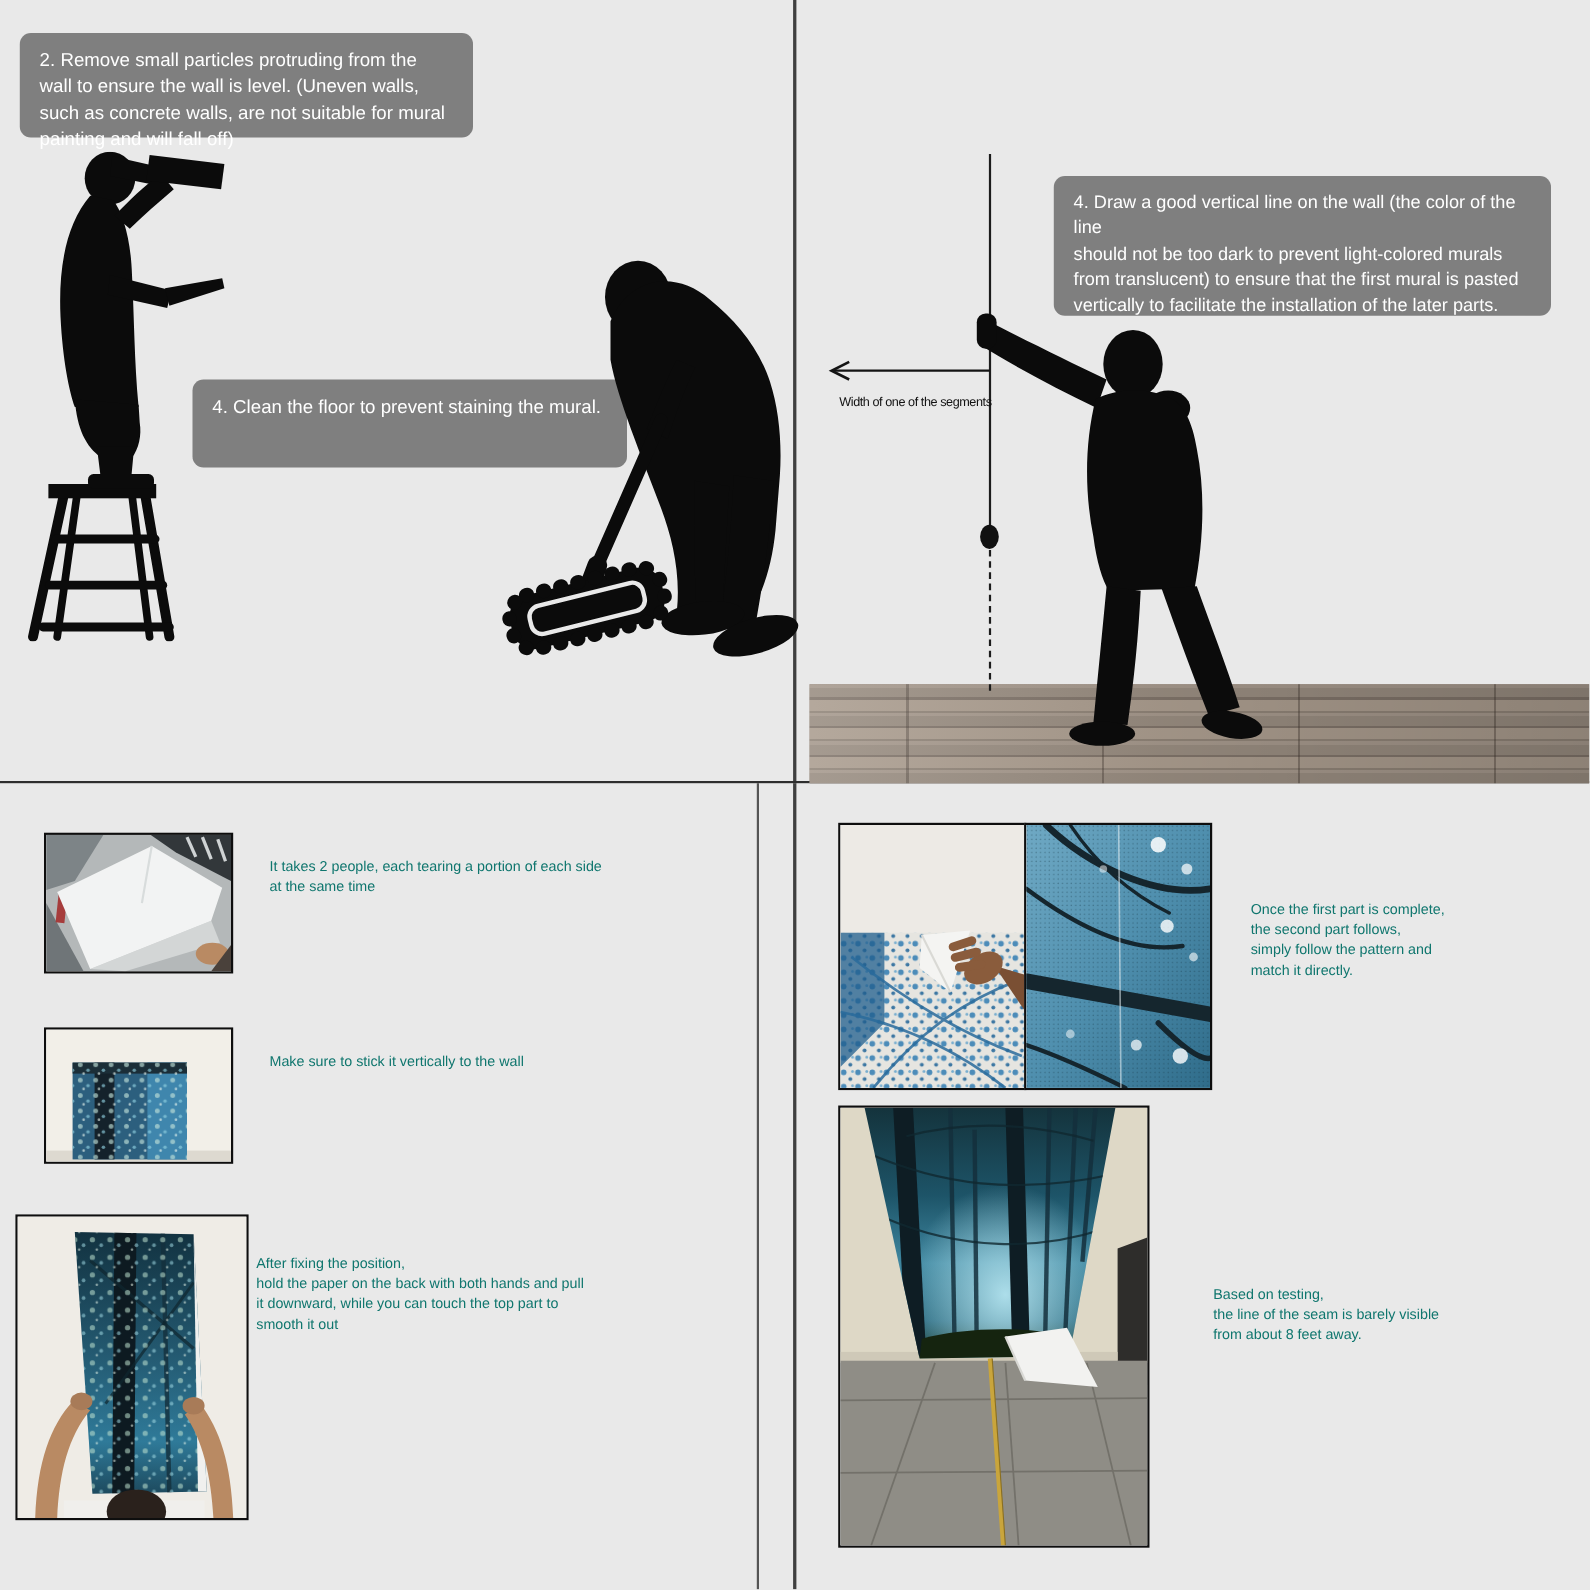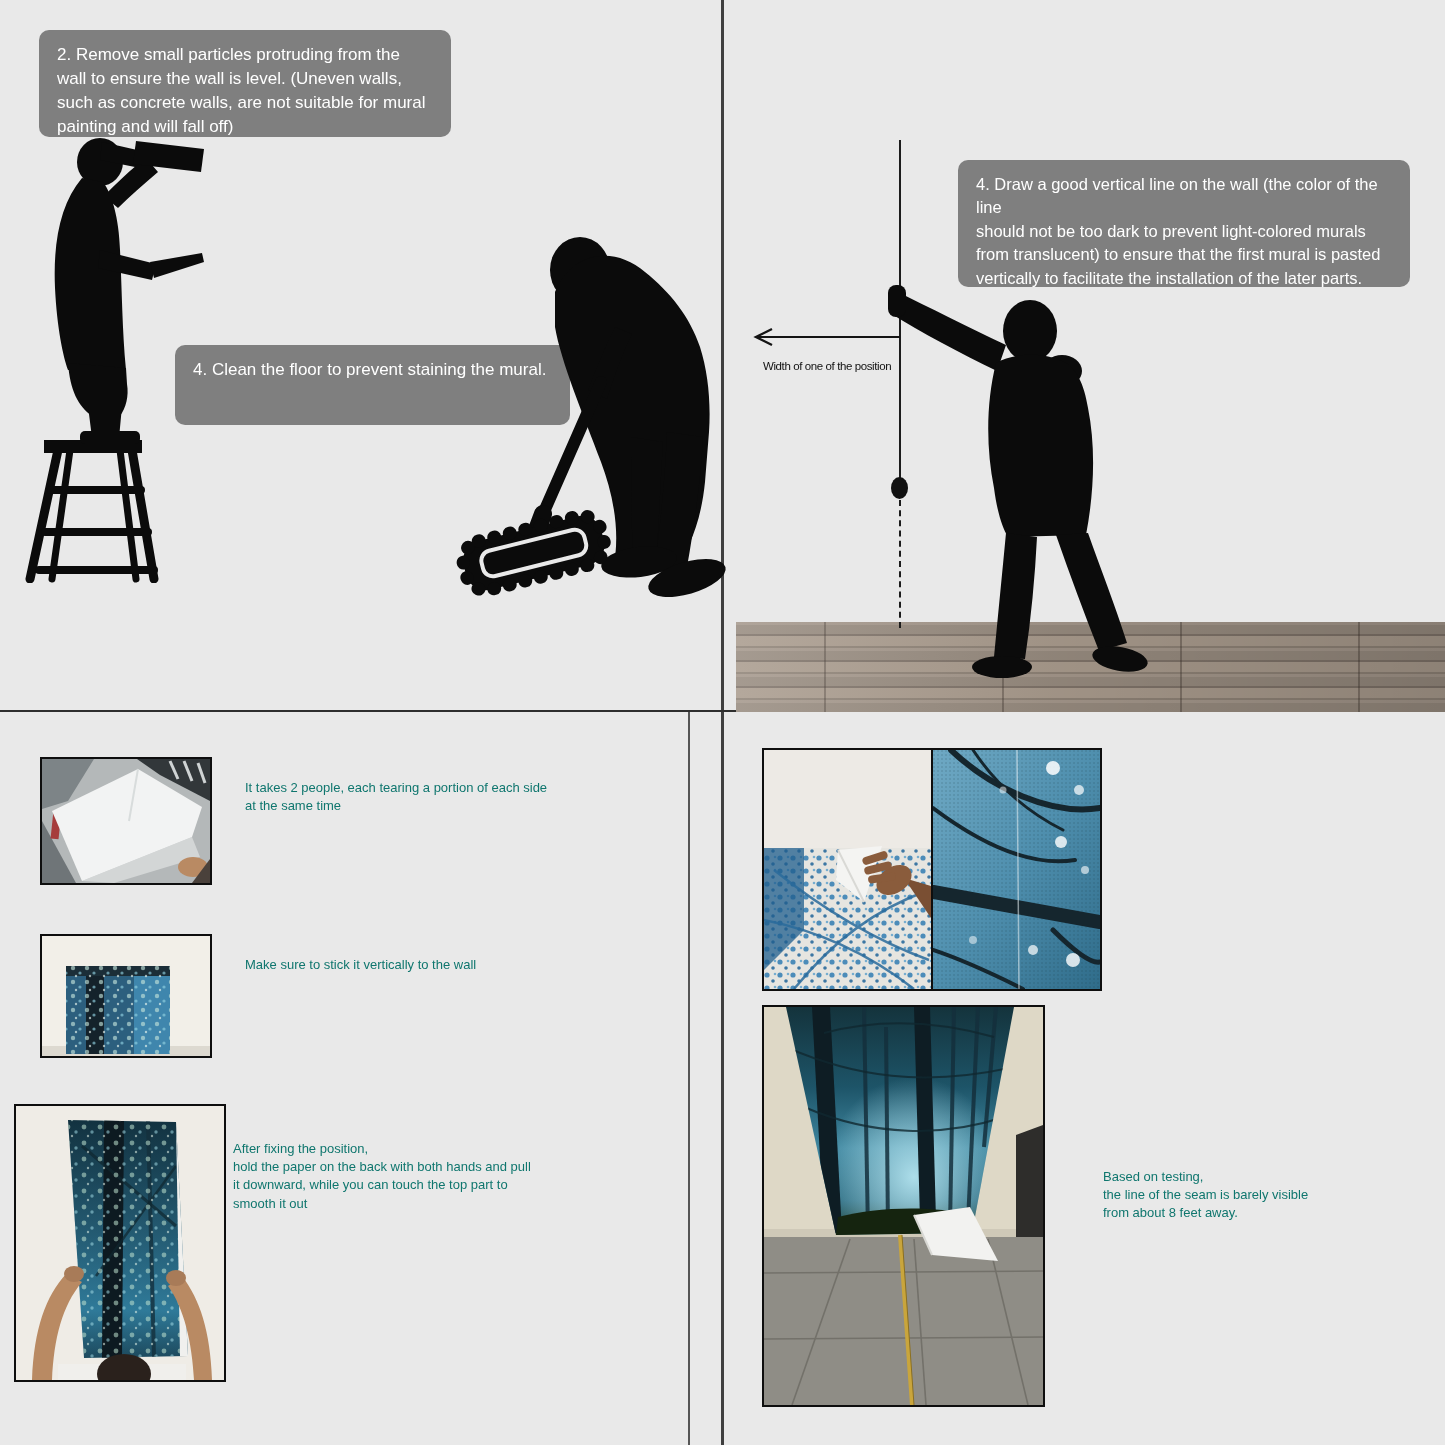--- a/index.html
+++ b/index.html
@@ -26,21 +26,21 @@
 </head>
 <body>
 
 <div id="canvas">
 
   <div class="divider" style="left:721px;top:0;width:3px;height:712px;"></div>
   <div class="divider" style="left:0;top:710px;width:1445px;height:2px;background:#2e2e2e;"></div>
   <div class="divider" style="left:721px;top:712px;width:3px;height:733px;"></div>
   <div class="divider" style="left:688px;top:712px;width:2px;height:733px;background:#555;"></div>
 
-  <div class="gray-box" style="left:18px;top:30px;width:412px;height:107px;margin-left:21px;">2. Remove small particles protruding from the
+  <div class="gray-box" style="left:18px;top:30px;width:412px;height:95px;">2. Remove small particles protruding from the
 wall to ensure the wall is level. (Uneven walls,
 such as concrete walls, are not suitable for mural
 painting and will fall off)</div>
 
   <svg class="fig" style="left:8px;top:138px;" width="200" height="445" viewBox="0 0 200 445">
     <g stroke="#0b0b0b" stroke-linecap="round" fill="none">
       <line x1="50" y1="312" x2="22" y2="441" stroke-width="9"></line>
       <line x1="124" y1="312" x2="146" y2="441" stroke-width="9"></line>
       <line x1="62" y1="312" x2="44" y2="441" stroke-width="7"></line>
       <line x1="112" y1="312" x2="128" y2="441" stroke-width="7"></line>
@@ -91,21 +91,21 @@
   <div class="wood-floor"></div>
 
   <div class="plumb-solid"></div>
   <div class="plumb-dashed"></div>
   <div class="plumb-bob"></div>
 
   <svg class="fig" style="left:750px;top:327px;" width="152" height="20" viewBox="0 0 152 20">
     <line x1="150" y1="10" x2="8" y2="10" stroke="#141414" stroke-width="2"></line>
     <polyline points="22,2 6,10 22,18" fill="none" stroke="#141414" stroke-width="2.4"></polyline>
   </svg>
-  <div class="arrow-label">Width of one of the position</div>
+  <div class="arrow-label">Width of one of the segments</div>
 
   <svg class="fig" style="left:878px;top:283px;" width="270" height="410" viewBox="0 0 270 410">
     <g fill="#0b0b0b">
       <path d="M 18,8 C 50,24 90,44 128,62 L 119,88 C 82,70 44,50 12,30 Z"></path>
       <rect x="10" y="2" width="18" height="32" rx="8"></rect>
       <ellipse cx="152" cy="48" rx="27" ry="31"></ellipse>
       <ellipse cx="184" cy="88" rx="20" ry="16"></ellipse>
       <path d="M 118,80 C 108,120 108,165 116,205 C 119,228 124,244 130,254 L 208,252 C 216,210 218,165 210,125 C 206,100 198,86 188,80 C 166,68 136,70 118,80 Z"></path>
       <path d="M 128,250 C 124,292 120,332 116,374 L 147,376 C 153,336 157,294 159,254 Z"></path>
       <ellipse cx="124" cy="384" rx="30" ry="11"></ellipse>
@@ -253,20 +253,24 @@
         <circle cx="128" cy="92" r="6" opacity="0.8"></circle>
         <circle cx="152" cy="120" r="4" opacity="0.6"></circle>
         <circle cx="100" cy="200" r="5" opacity="0.7"></circle>
         <circle cx="140" cy="210" r="7" opacity="0.8"></circle>
         <circle cx="40" cy="190" r="4" opacity="0.5"></circle>
         <circle cx="70" cy="40" r="3.5" opacity="0.5"></circle>
       </g>
       <line x1="84" y1="0" x2="86" y2="239" stroke="rgba(235,244,248,0.55)" stroke-width="1.5"></line>
     </svg>
   </div>
+  <div class="black-text" style="left:1137px;top:818px;">Once the first part is complete,
+the second part follows,
+simply follow the pattern and
+match it directly.</div>
 
   <div class="photo" style="left:762px;top:1005px;width:283px;height:402px;">
     <svg width="279" height="398" viewBox="0 0 279 398">
       <defs>
         <linearGradient id="big" x1="0" y1="0" x2="0" y2="1">
           <stop offset="0" stop-color="#14333c"></stop>
           <stop offset="0.35" stop-color="#1d5468"></stop>
           <stop offset="0.62" stop-color="#3f87a0"></stop>
           <stop offset="0.85" stop-color="#2a6a80"></stop>
           <stop offset="1" stop-color="#1c3a2a"></stop>

